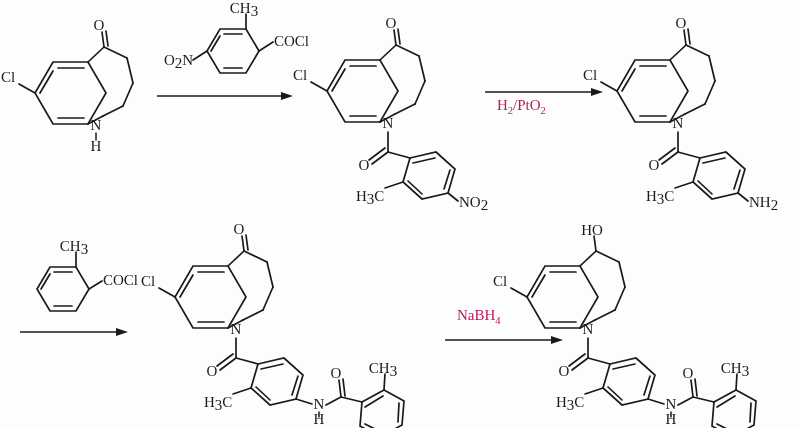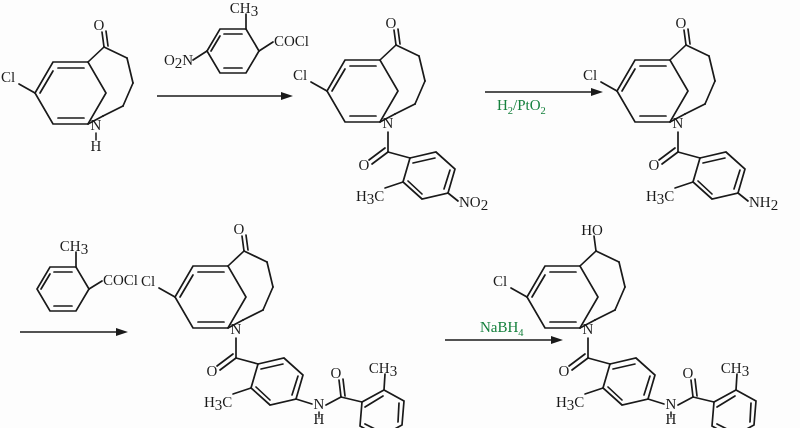--- a/index.html
+++ b/index.html
@@ -43,21 +43,21 @@
   }
   text.atom {
     font-family: "Liberation Serif", serif;
     font-size: 15px;
     fill: #1a1a1a;
   }
   .reagent-label {
     position: absolute;
     font-family: "Liberation Serif", serif;
     font-size: 15px;
-    color: #15803d;
+    color: #be185d;
     white-space: nowrap;
   }
   .reagent-label sub {
     font-size: 10.5px;
   }
 </style>
 </head>
 <body>
 
 <div id="scheme">
@@ -249,21 +249,21 @@
     <line class="bond" x1="217" y1="196" x2="233" y2="204"></line>
 
     <line class="bond" x1="236" y1="162" x2="237" y2="146"></line>
     <text class="atom" x="235" y="145" text-anchor="middle"><tspan>CH</tspan><tspan class="sub" dy="3">3</tspan></text>
   </svg>
 
   <svg class="struct" style="left:443px; top:330px;" width="130" height="20" viewBox="0 0 130 20">
     <line class="arrow-line" x1="2" y1="10" x2="110" y2="10"></line>
     <polygon class="arrow-head" points="120,10 108,6 108,14"></polygon>
   </svg>
-  <div class="reagent-label" style="left:457px; top:319px;margin-left:23px;">
+  <div class="reagent-label" style="left:457px; top:307px;">
     <span>NaBH</span><sub>4</sub>
   </div>
 
   <svg class="struct" style="left:500px; top:228px;" width="290" height="200" viewBox="0 0 290 200">
     <polygon class="bond" points="45,38 80,38 98,69 80,100 45,100 27,69"></polygon>
     <line class="bond" x1="50" y1="44" x2="76" y2="44"></line>
     <line class="bond" x1="32" y1="69" x2="45" y2="47"></line>
     <line class="bond" x1="50" y1="94" x2="76" y2="94"></line>
     <line class="bond" x1="27" y1="69" x2="11" y2="60"></line>
     <text class="atom" x="-7" y="58" text-anchor="start">Cl</text>

